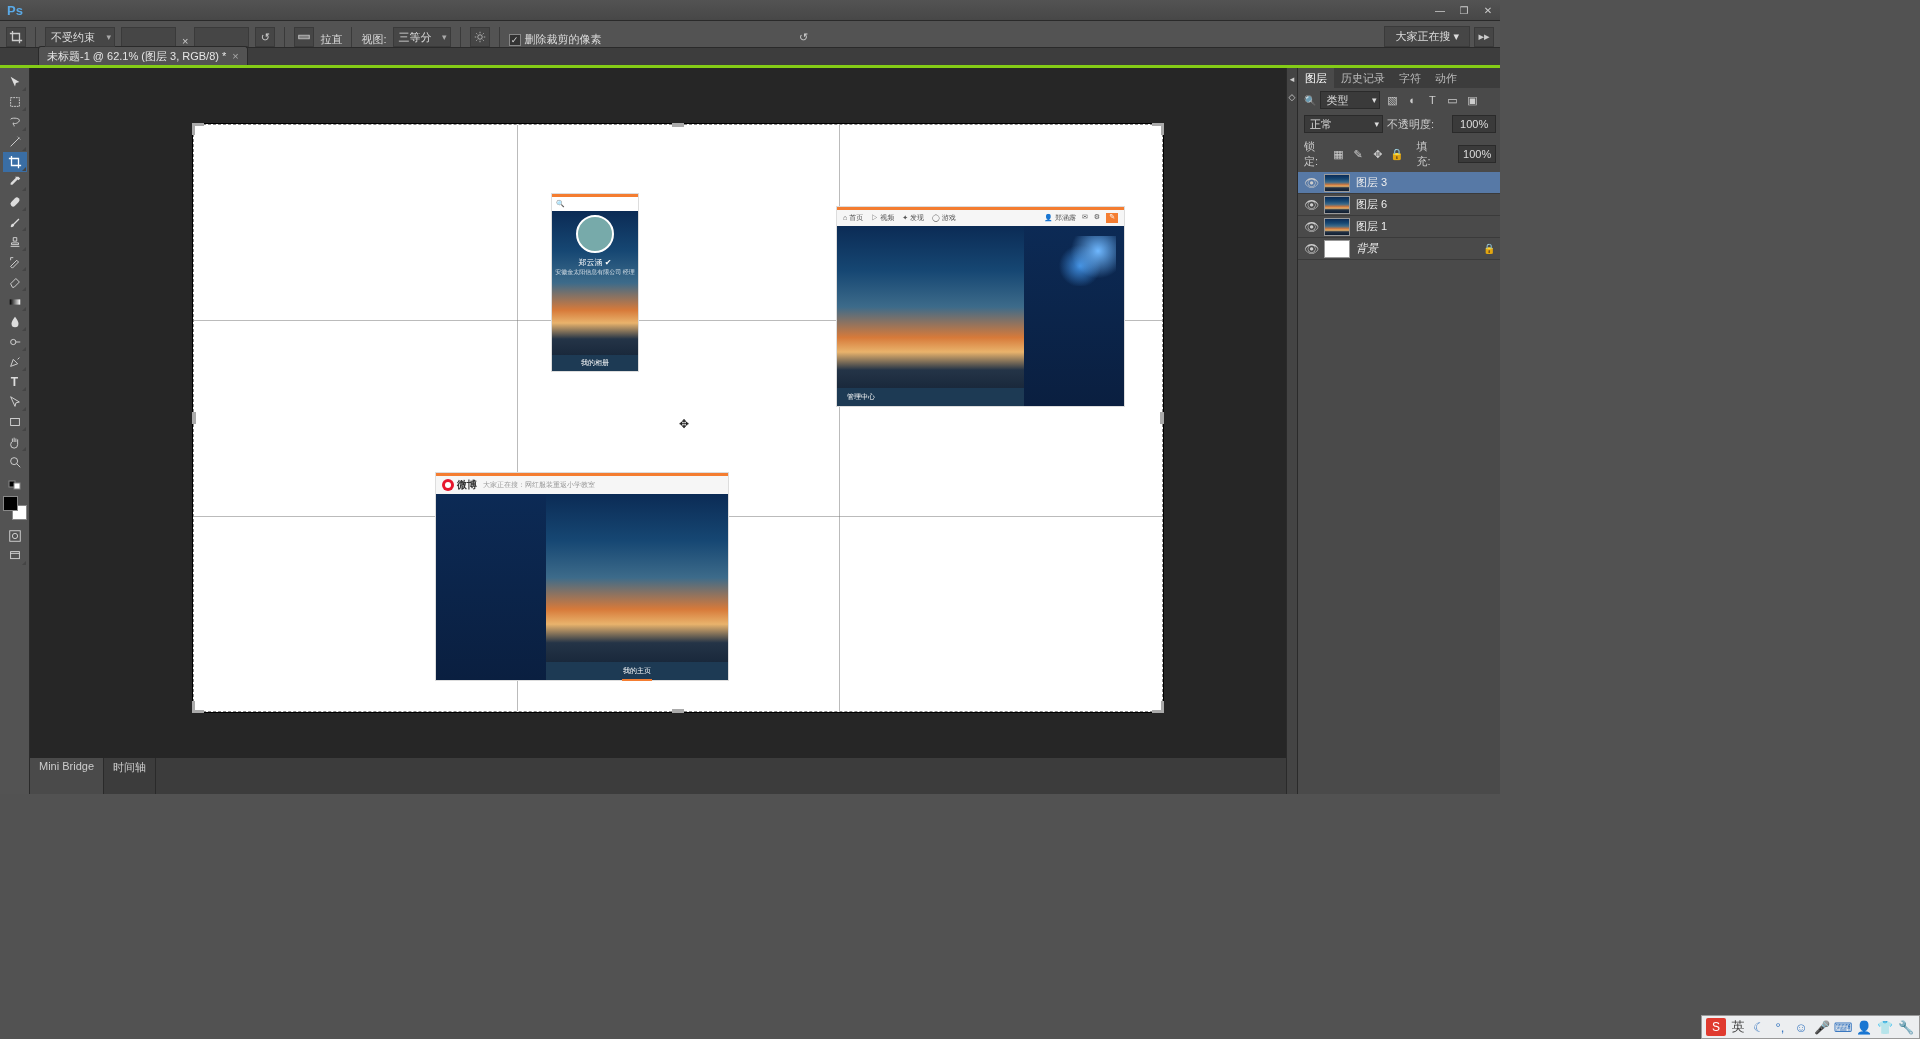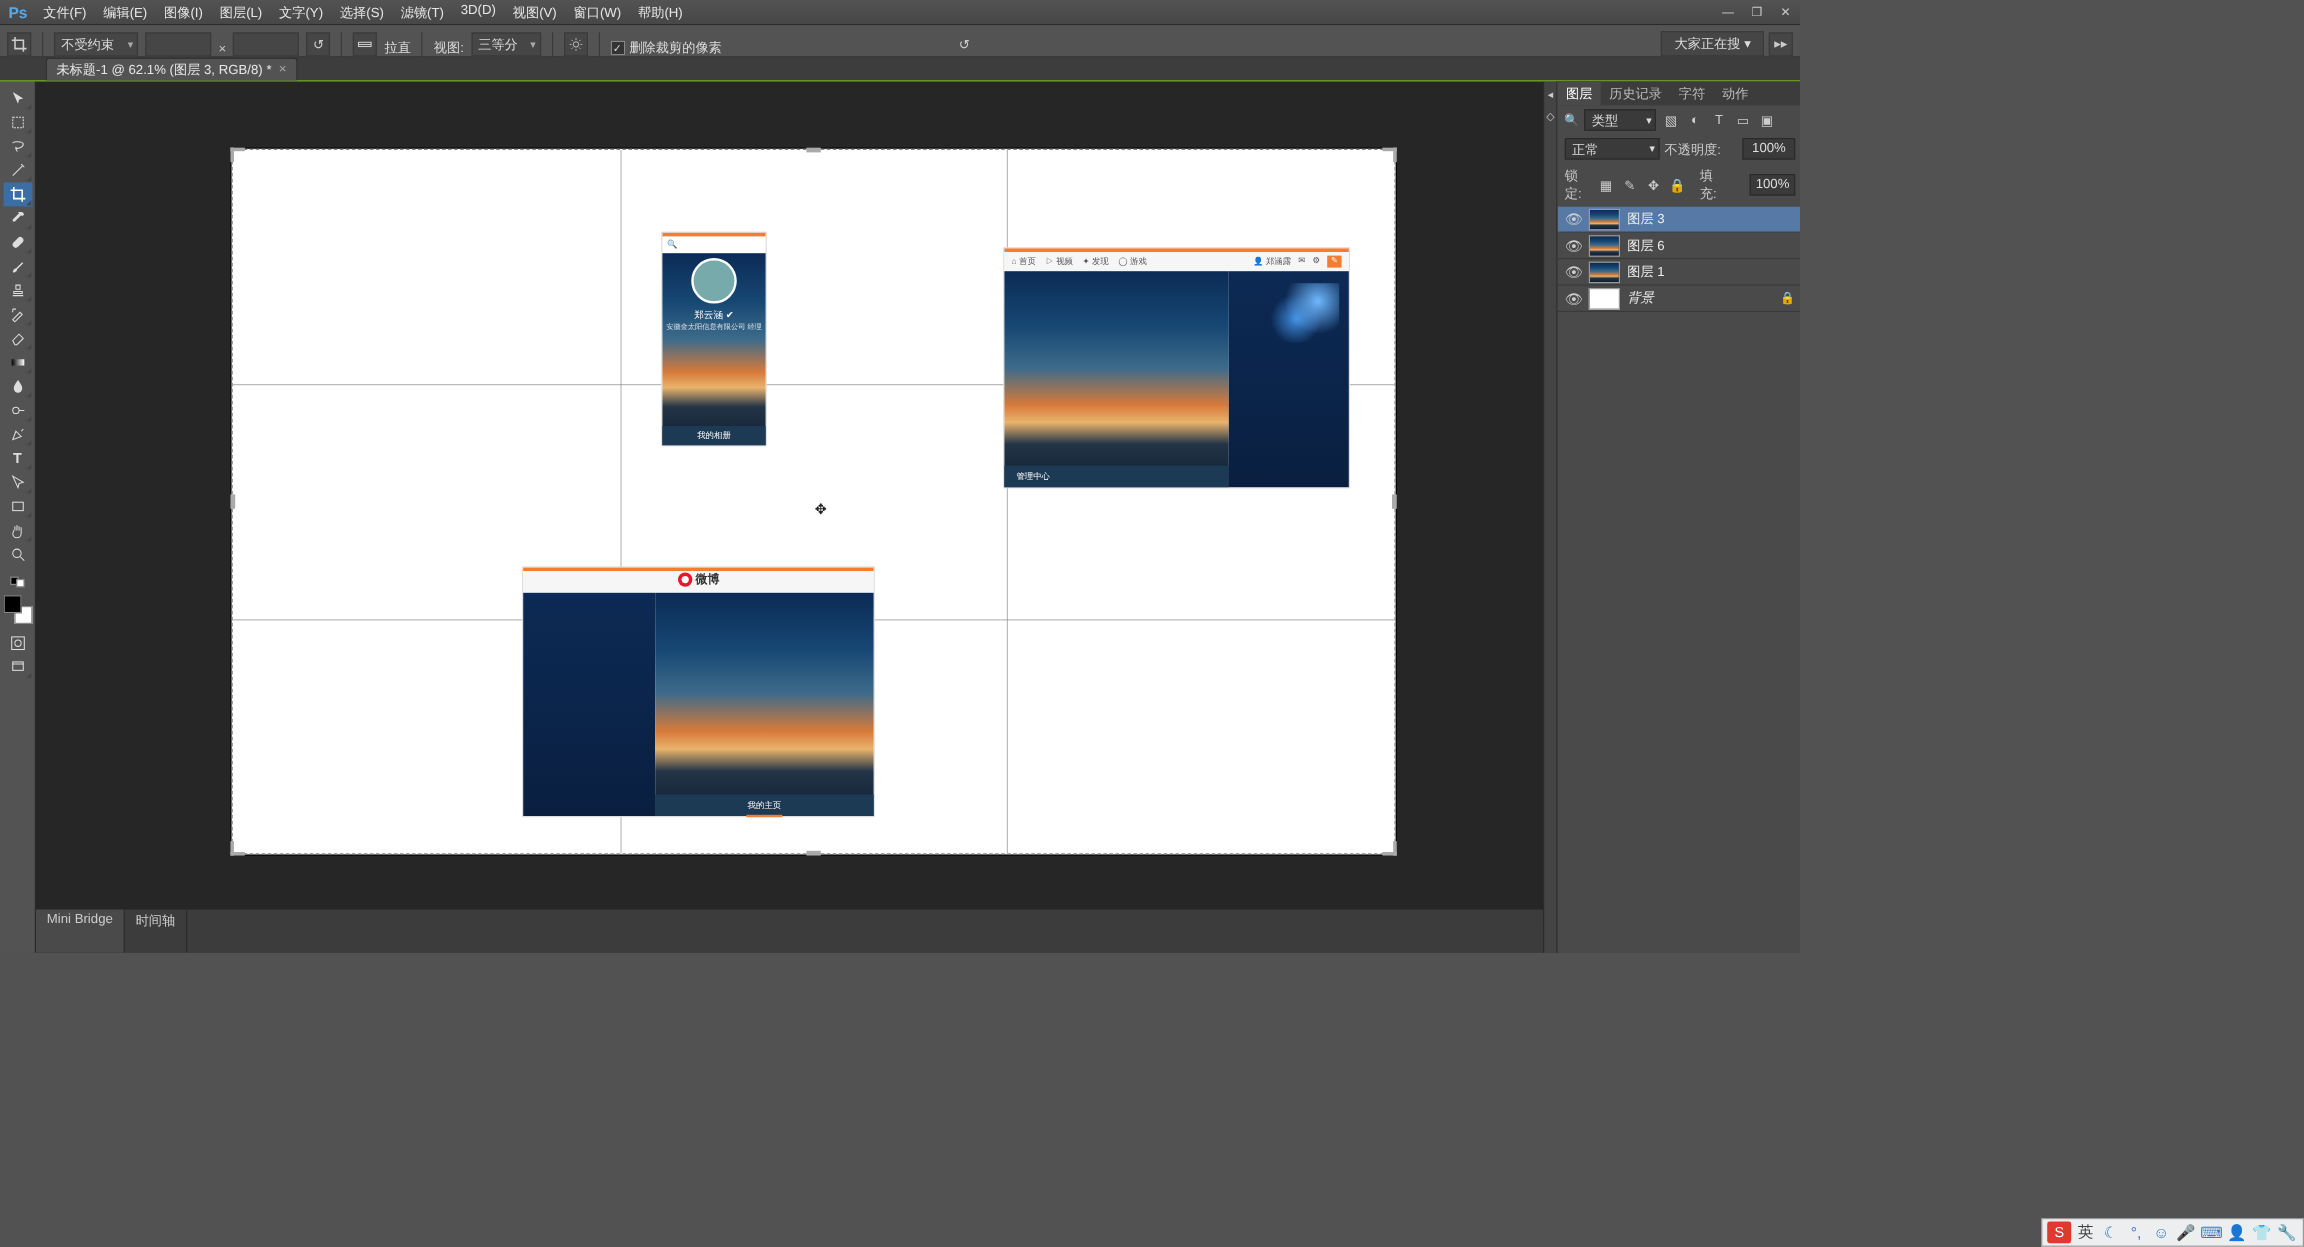--- a/index.html
+++ b/index.html
@@ -19,21 +19,21 @@
 .ob-icon { width:20px; height:20px; display:flex; align-items:center; justify-content:center; color:#ccc; border:1px solid #3a3a3a; background:#464646;}
 .ob-select { height:20px; background:#464646; border:1px solid #3a3a3a; color:#ddd; font-size:11px; padding:0 14px 0 5px; position:relative; display:flex; align-items:center; min-width:70px;}
 .ob-select::after { content:"▾"; position:absolute; right:3px; font-size:9px; color:#aaa;}
 .ob-input { height:20px; width:55px; background:#464646; border:1px solid #3a3a3a; color:#ddd; font-size:11px; padding:0 4px;}
 .ob-check { display:flex; align-items:center; gap:4px; font-size:11px; color:#ddd;}
 .ob-check .box { width:12px; height:12px; border:1px solid #888; background:#333; display:flex; align-items:center; justify-content:center; font-size:9px; color:#ddd;}
 .ob-right { margin-left:auto; display:flex; align-items:center; gap:4px;}
 .workspace-pill { background:#464646; border:1px solid #3a3a3a; padding:2px 10px; color:#ddd; font-size:11px;}
 
 
-.tabbar { height:20px; background:#3d3d3d; display:flex; align-items:end; padding-left:38px; border-bottom:1px solid #84cc16;}
+.tabbar { height:20px; background:#3d3d3d; display:flex; align-items:end; padding-left:38px; border-bottom:3px solid #84cc16;}
 .doc-tab { height:19px; background:#535353; color:#e6e6e6; font-size:11px; padding:2px 8px; display:flex; align-items:center; gap:6px; border:1px solid #2a2a2a; border-bottom:none; border-radius:3px 3px 0 0;}
 .doc-tab .x { color:#aaa; font-size:11px;}
 
 
 .mainrow { display:flex; height:calc(100% - 21px - 27px - 20px - 18px); }
 .toolbox { width:30px; background:#535353; border-right:1px solid #2a2a2a; display:flex; flex-direction:column; align-items:center; padding-top:4px; gap:0;}
 .tool { width:24px; height:20px; display:flex; align-items:center; justify-content:center; color:#ddd; font-size:12px; position:relative;}
 .tool.active { background:#3a6ea5; color:#fff;}
 .tool .tri { position:absolute; right:1px; bottom:1px; width:0; height:0; border-left:4px solid transparent; border-bottom:4px solid #454545;}
 .toolcolors { margin-top:4px; width:24px; height:24px; position:relative;}
@@ -108,33 +108,20 @@
 .ime-tray .chip { width:20px; height:18px; background:#e03a2f; color:#fff; display:flex; align-items:center; justify-content:center; font-size:12px; border-radius:2px;}
 .ime-tray .ic { width:18px; height:18px; display:flex; align-items:center; justify-content:center; color:#3a78c0; font-size:13px;}
 
 svg { display:block; }
 </style>
 </head>
 <body>
 
 <div class="titlebar">
   <div class="logo">Ps</div>
-  <div class="menu">
-    <span>文件(F)</span>
-    <span>编辑(E)</span>
-    <span>图像(I)</span>
-    <span>图层(L)</span>
-    <span>文字(Y)</span>
-    <span>选择(S)</span>
-    <span>滤镜(T)</span>
-    <span>3D(D)</span>
-    <span>视图(V)</span>
-    <span>窗口(W)</span>
-    <span>帮助(H)</span>
-  </div>
   <div class="winctl">
     <div>—</div>
     <div>❐</div>
     <div>✕</div>
   </div>
 </div>
 
 <div class="optionsbar">
   <div class="ob-icon">
     <svg width="14" height="14" viewBox="0 0 16 16">
@@ -389,21 +376,21 @@
              <div style="position:absolute; left:0; right:0; bottom:0; height:18px; background:#1d3a54; color:#fff; display:flex; align-items:center; padding:0 10px; font-size:7px;">管理中心</div>
           </div>
           <div style="width:100px; background:linear-gradient(#0c2a55,#0a1f40); position:relative;">
             <div style="position:absolute; top:10px; right:8px; width:60px; height:50px; background:radial-gradient(circle at 70% 30%, #6fb8ff 0%, transparent 50%), radial-gradient(circle at 40% 60%, #3f8ee0 0%, transparent 45%);"></div>
           </div>
         </div>
       </div>
 
       <div class="ui-card" style="left:243px; top:349px; width:292px;">
         <div class="card-top-bar"></div>
-        <div class="card-nav" style="height:18px; gap:6px;flex-direction:column;">
+        <div class="card-nav" style="height:18px; gap:6px;">
           <span class="weibo-logo">
               <span class="weibo-eye"></span>
               <span>微博</span>
             </span>
           <span style="color:#999;">大家正在搜：网红服装重返小学教室</span>
         </div>
         <div style="display:flex; height:186px;">
           <div style="width:110px; background:linear-gradient(#0c2a55,#0a1f40);"></div>
           <div class="sky" style="flex:1; position:relative;">
              <div style="position:absolute; left:0; right:0; bottom:0; height:18px; background:#1d3a54; color:#fff; display:flex; align-items:center; justify-content:center; font-size:7px;">

